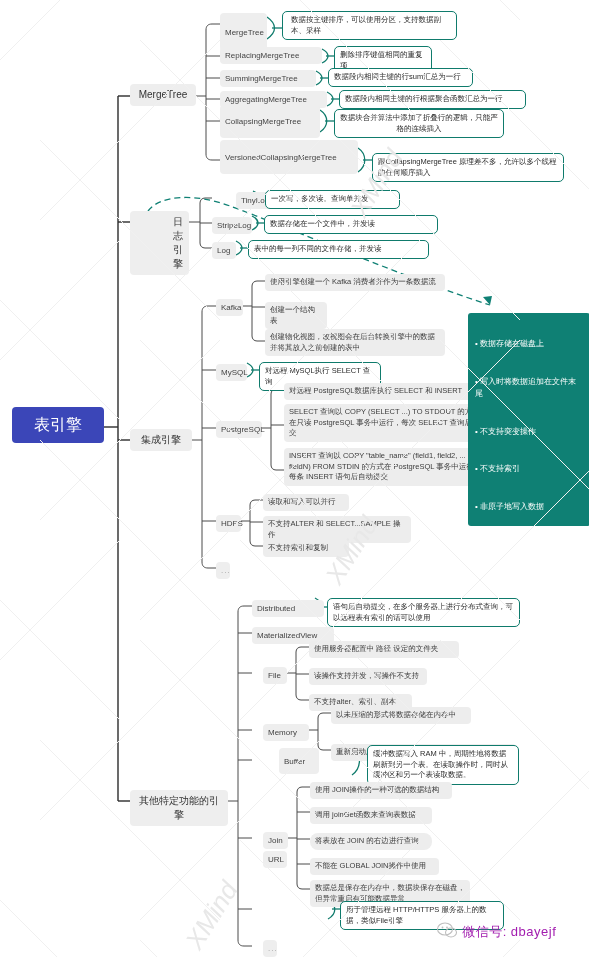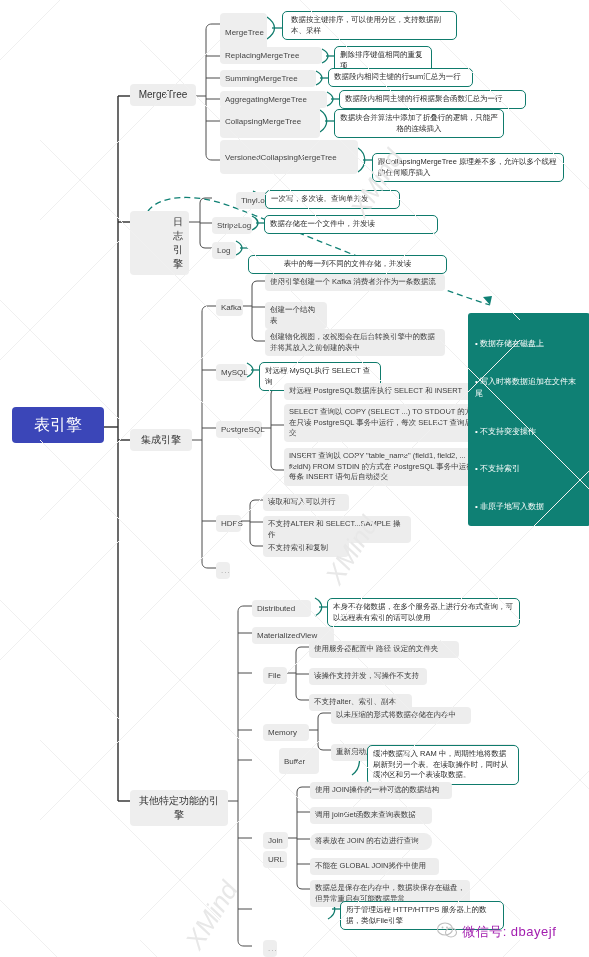--- a/index.html
+++ b/index.html
@@ -255,21 +255,21 @@
 <div class="node lvl2" style="left:220px;top:140px;width:138px;height:34px;display:flex;align-items:center;">VersionedCollapsingMergeTree</div>
 <div class="node boxed" style="left:372px;top:153px;width:192px;">跟CollapsingMergeTree 原理差不多，允许以多个线程的任何顺序插入</div>
 
 <div class="node lvl2" style="left:212px;top:192px;width:41px;margin-left:24px;">TinyLog</div>
 <div class="node boxed" style="left:265px;top:190px;width:135px;">一次写，多次读。查询单并发</div>
 
 <div class="node lvl2" style="left:212px;top:217px;width:40px;">StripeLog</div>
 <div class="node boxed" style="left:264px;top:215px;width:174px;">数据存储在一个文件中，并发读</div>
 
 <div class="node lvl2" style="left:212px;top:242px;width:24px;">Log</div>
-<div class="node boxed" style="left:248px;top:255px;width:199px;text-align:center;">表中的每一列不同的文件存储，并发读</div>
+<div class="node boxed" style="left:248px;top:240px;width:181px;">表中的每一列不同的文件存储，并发读</div>
 
 <div class="node lvl2" style="left:216px;top:299px;width:27px;">Kafka</div>
 <div class="node leaf" style="left:265px;top:274px;width:180px;">使用引擎创建一个 Kafka 消费者并作为一条数据流</div>
 <div class="node leaf" style="left:265px;top:302px;width:62px;">创建一个结构表</div>
 <div class="node leaf" style="left:265px;top:329px;width:180px;">创建物化视图，改视图会在后台转换引擎中的数据并将其放入之前创建的表中</div>
 
 <div class="node lvl2" style="left:216px;top:364px;width:31px;">MySQL</div>
 <div class="node boxed" style="left:259px;top:362px;width:122px;">对远程 MySQL执行 SELECT 查询</div>
 
 <div class="node lvl2" style="left:216px;top:421px;width:46px;">PostgreSQL</div>
@@ -277,22 +277,22 @@
 <div class="node leaf" style="left:284px;top:404px;width:206px;">SELECT 查询以 COPY (SELECT ...) TO STDOUT 的方式在只读 PostgreSQL 事务中运行，每次 SELECT 查询后提交</div>
 <div class="node leaf" style="left:284px;top:448px;width:206px;">INSERT 查询以 COPY "table_name" (field1, field2, ... fieldN) FROM STDIN 的方式在 PostgreSQL 事务中运行，每条 INSERT 语句后自动提交</div>
 
 <div class="node lvl2" style="left:216px;top:515px;width:25px;">HDFS</div>
 <div class="node leaf" style="left:263px;top:494px;width:86px;">读取和写入可以并行</div>
 <div class="node leaf" style="left:263px;top:516px;width:148px;">不支持ALTER 和 SELECT...SAMPLE 操作</div>
 <div class="node leaf" style="left:263px;top:540px;width:86px;">不支持索引和复制</div>
 
 <div class="node lvl2 ellipsis" style="left:216px;top:562px;width:14px;">...</div>
 
-<div class="node lvl2" style="left:252px;top:600px;width:59px;">Distributed</div>
-<div class="node boxed" style="left:327px;top:598px;width:193px;">本身不存储数据，在多个服务器上进行分布式查询，可以远程表有索引的话可以使用</div>
+<div class="node lvl2" style="left:252px;top:600px;width:72px;">Distributed</div>
+<div class="node boxed" style="left:327px;top:598px;width:193px;">语句后自动提交，在多个服务器上进行分布式查询，可以远程表有索引的话可以使用</div>
 
 <div class="node lvl2" style="left:252px;top:627px;width:82px;">MaterializedView</div>
 
 <div class="node lvl2" style="left:263px;top:667px;width:24px;">File</div>
 <div class="node leaf" style="left:309px;top:641px;width:150px;">使用服务器配置中 路径 设定的文件夹</div>
 <div class="node leaf" style="left:309px;top:668px;width:118px;">读操作支持并发，写操作不支持</div>
 <div class="node leaf" style="left:309px;top:694px;width:103px;">不支持alter、索引、副本</div>
 
 <div class="node lvl2" style="left:263px;top:724px;width:46px;">Memory</div>
 <div class="node leaf" style="left:331px;top:707px;width:140px;">以未压缩的形式将数据存储在内存中</div>

